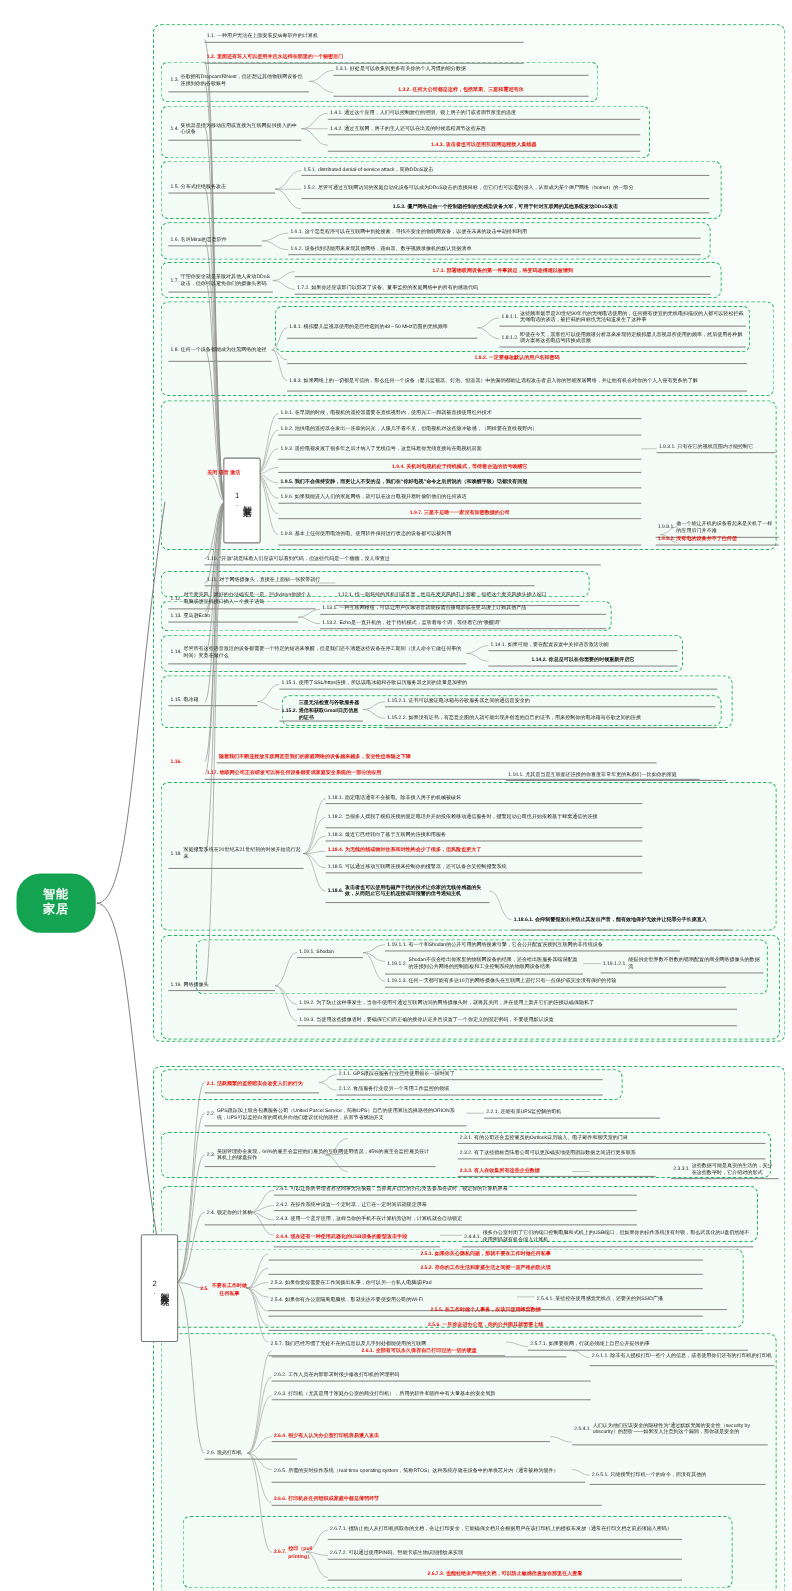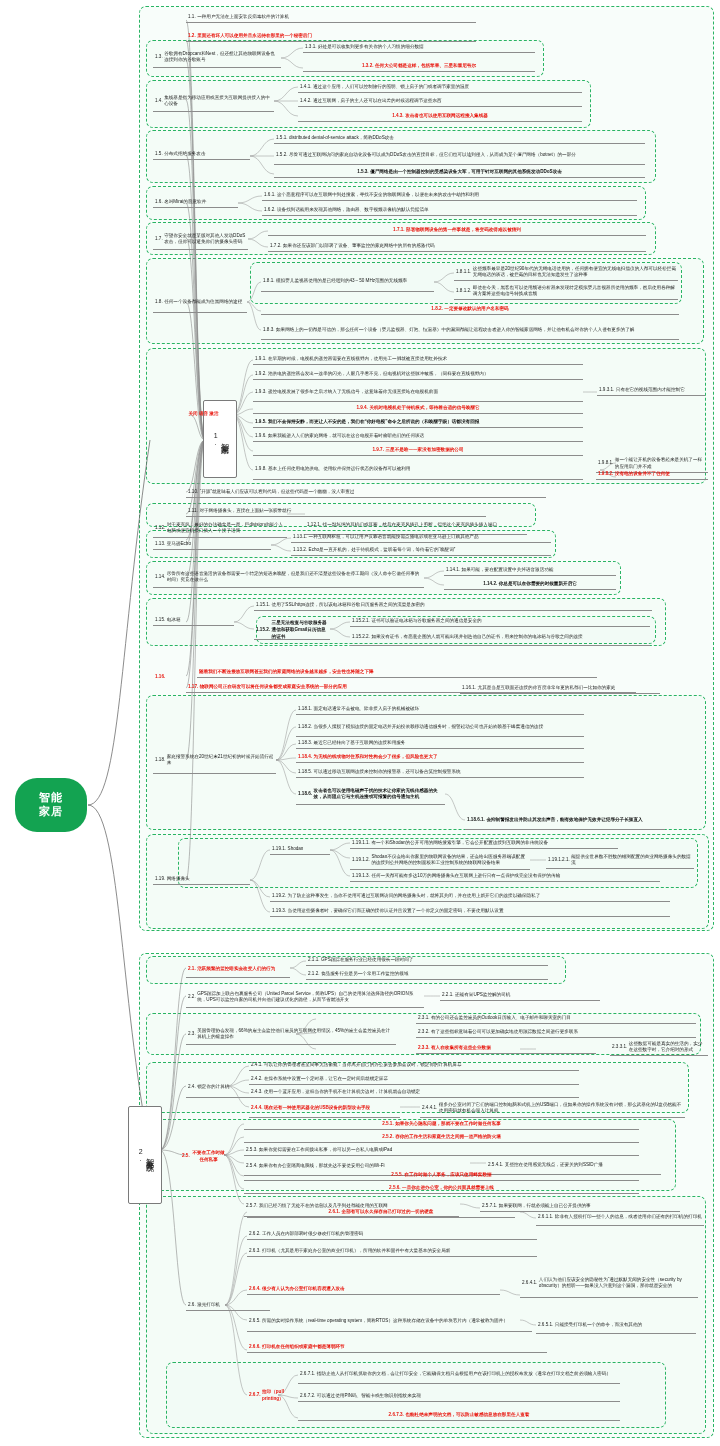--- a/index.html
+++ b/index.html
@@ -1,18 +1,18 @@
 <!DOCTYPE html>
 <html><head>
 <meta charset="utf-8">
 <style>
   html,body{margin:0;padding:0;background:#ffffff;}
   body{width:720px;height:1446px;position:relative;overflow:hidden;
        font-family:"Liberation Sans","DejaVu Sans",sans-serif;}
-  #canvas{position:absolute;left:0;top:0;width:720px;height:1156px;}
+  #canvas{position:absolute;left:0;top:16px;width:720px;height:1156px;}
   svg.wires{position:absolute;left:0;top:0;width:720px;height:1446px;pointer-events:none;}
 
   
   .root{position:absolute;background:#13a351;color:#fff;border-radius:22px;
         display:flex;flex-direction:column;align-items:center;justify-content:center;
         font-size:11px;font-weight:bold;line-height:1.25;letter-spacing:1px;}
 
   
   .mainbranch{position:absolute;border:1px solid #7a7a7a;background:#fff;border-radius:2px;
        display:flex;flex-direction:row-reverse;align-items:center;justify-content:center;

